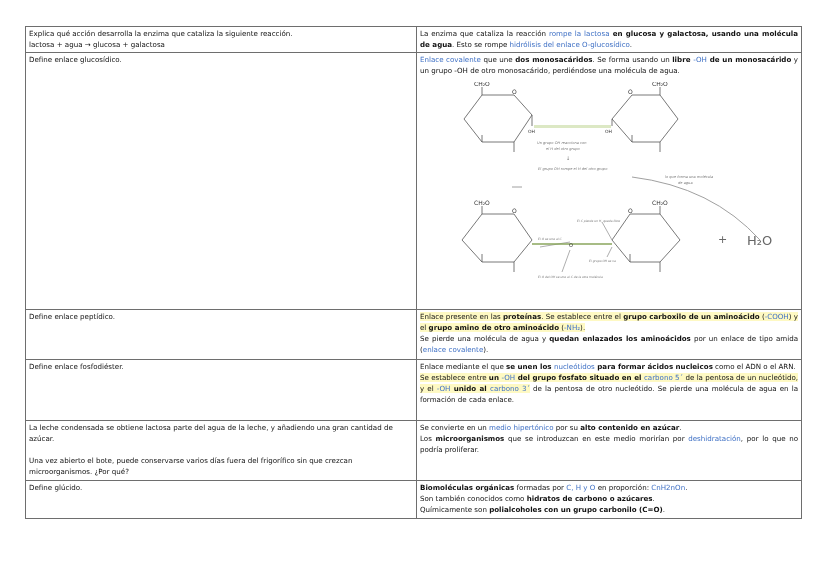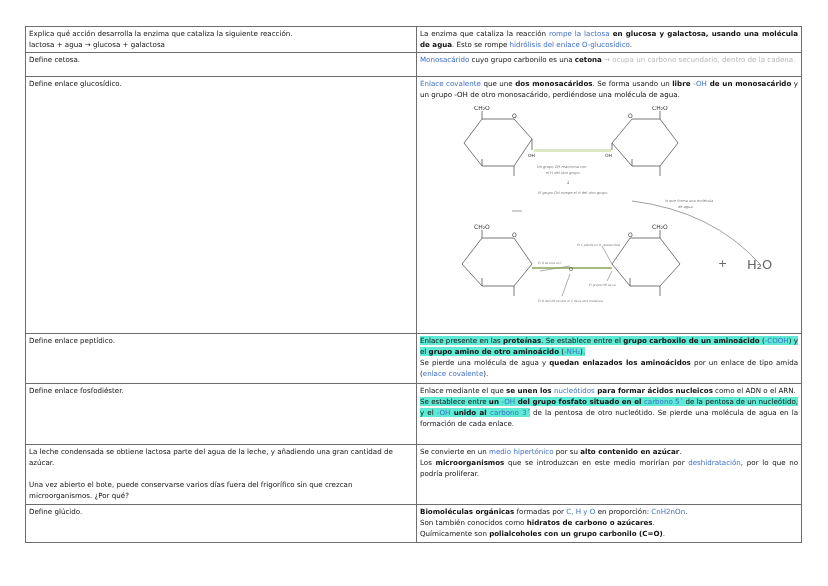--- a/index.html
+++ b/index.html
@@ -8,43 +8,39 @@
   table.qa { position:absolute; left:25px; top:26px; width:777px;
              border-collapse:collapse; table-layout:fixed; }
   table.qa td { border:1px solid #6e6e6e; vertical-align:top;
                 padding:1px 3px 1px 3px; font-size:7.1px; line-height:11.3px; }
   td.q { width:384px; font-weight:normal; }
   td.a { text-align:justify; }
   .center { display:block; text-align:left; }
   .b { font-weight:bold; }
   .blue { color:#3d6fc4; }
   .grey { color:#b7b7b7; }
-  .hl { background:#5eead4; }
+  .hl { background:#fef9c3; }
   .diagram { display:block; margin:6px 0 0 22px; width:360px; height:218px; }
   .spacer { display:block; height:11px; }
 </style>
 </head>
 <body>
 
 <table class="qa">
 
   <tbody>
       <tr style="height:24px">
     <td class="q">
       <span>Explica qué acción desarrolla la enzima que cataliza la siguiente reacción.</span>
       <span class="center">lactosa + agua → glucosa + galactosa</span>
     </td>
     <td class="a"><span>La enzima que cataliza la reacción </span><span class="blue">rompe la lactosa</span><span class="b"> en glucosa y galactosa, usando una molécula de agua</span><span>. Esto se rompe </span><span class="blue">hidrólisis del enlace O-glucosídico</span><span>.</span></td>
   </tr>
 
 
-  <tr style="height:24px">
-    <td class="q">Define cetosa.</td>
-    <td class="a"><span class="blue">Monosacárido</span><span> cuyo grupo carbonilo es una </span><span class="b">cetona</span><span class="grey"> → ocupa un carbono secundario, dentro de la cadena.</span></td>
-  </tr>
 
   <tr style="height:257px">
     <td class="q">Define enlace glucosídico.</td>
     <td class="a">
       <span class="blue">Enlace covalente</span><span> que une </span><span class="b">dos monosacáridos</span><span>. Se forma usando un </span><span class="b">libre </span><span class="blue">-OH</span><span class="b"> de un monosacárido</span><span> y un grupo -OH de otro monosacárido, perdiéndose una molécula de agua.</span>
       <svg class="diagram" viewBox="0 0 360 218" xmlns="http://www.w3.org/2000/svg" font-family="DejaVu Sans, sans-serif">
         <g stroke="#555" stroke-width="0.8" fill="none">
 
           <polygon points="40,13 72,13 90,33 72,60 40,60 22,37"></polygon>
           <line x1="40" y1="13" x2="40" y2="5"></line>

